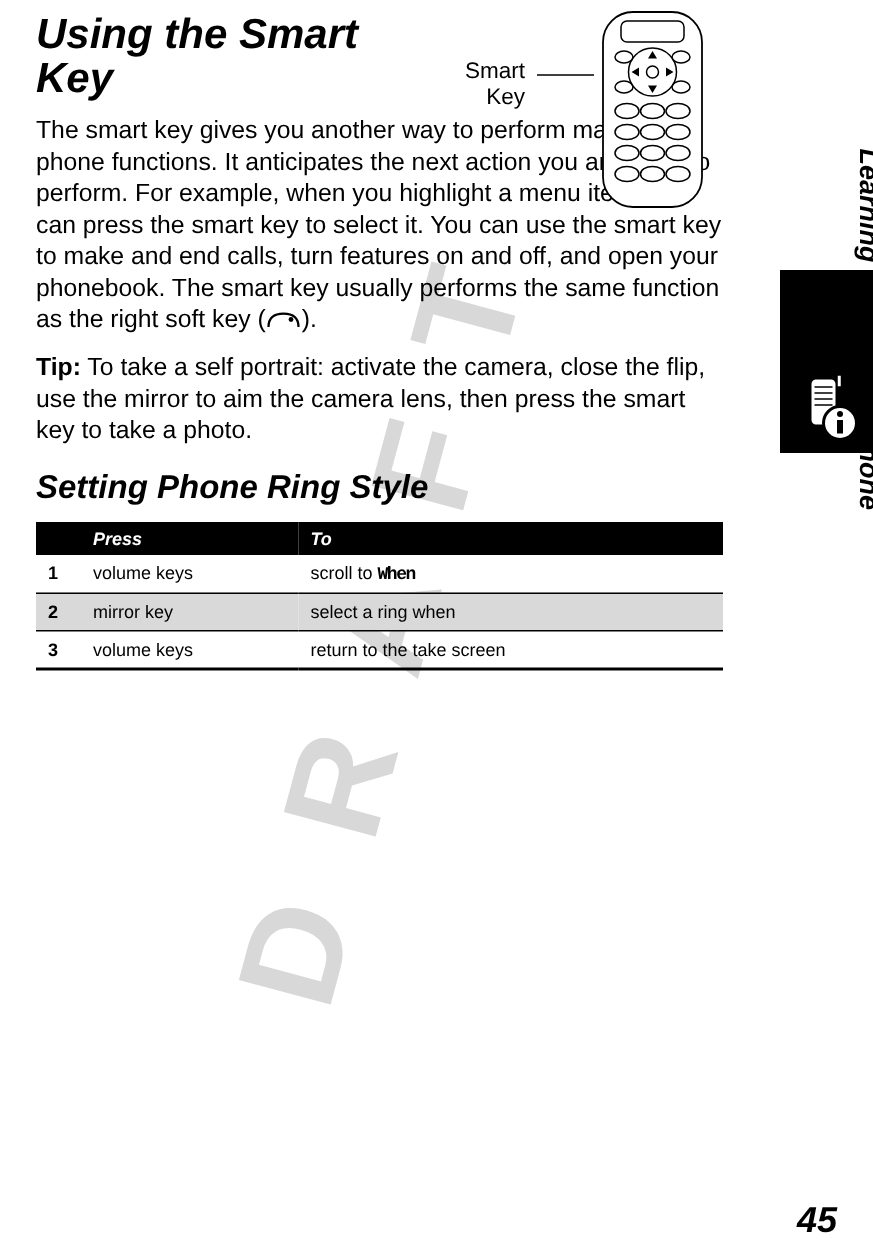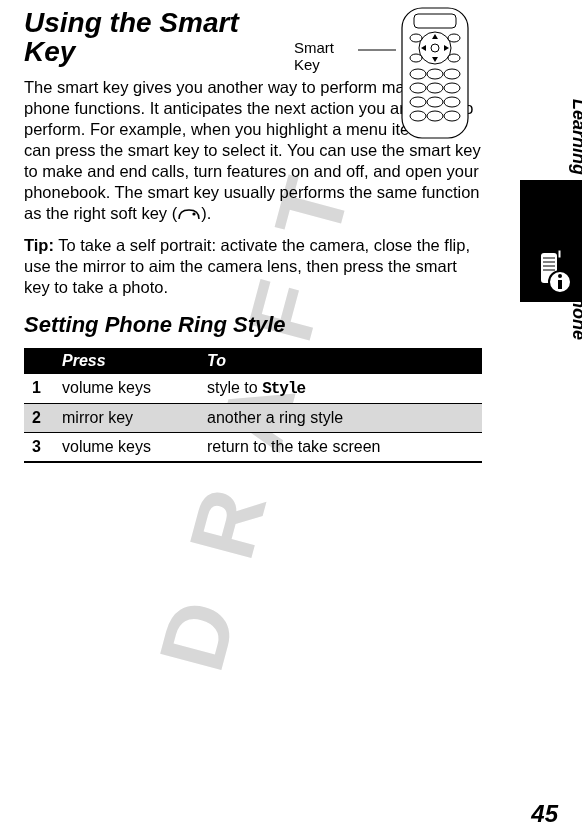--- a/index.html
+++ b/index.html
@@ -40,23 +40,24 @@
     }
     .phone-fig {
       position: absolute;
       right: 36px;
       top: 6px;
       width: 200px;
       height: 140px;
     }
     .phone-label {
       position: absolute;
-      right: 140px;
+      right: 124px;
       top: 34px;
       font-size: 15px;
+      text-align: right;
       line-height: 1.1;
     }
     .callout-line {
       position: absolute;
       left: 84px;
       top: 41px;
     }
     .phone-svg {
       position: absolute;
       right: 0;
@@ -76,21 +77,21 @@
     }
     .heading3 {
       font-size: 22px;
       font-weight: 700;
       font-style: italic;
       margin: 14px 0 10px 0;
     }
     table.steps {
       width: 100%;
       border-collapse: collapse;
-      font-size: 16px;
+      font-size: 12px;
     }
     table.steps thead th {
       background: #000;
       color: #fff;
       text-align: left;
       font-weight: 700;
       font-style: italic;
       padding: 4px 8px;
     }
     table.steps thead th.num { width: 30px; }
@@ -217,26 +218,26 @@
       <tr>
         <th class="num"></th>
         <th class="press">Press</th>
         <th>To</th>
       </tr>
     </thead>
     <tbody>
       <tr>
         <td class="num">1</td>
         <td>volume keys</td>
-        <td><span>style to </span><span class="menu-style">Style</span></td>
+        <td><span>scroll to </span><span class="menu-style">When</span></td>
       </tr>
       <tr class="shade">
         <td class="num">2</td>
         <td>mirror key</td>
-        <td>another a ring style</td>
+        <td>select a ring when</td>
       </tr>
       <tr>
         <td class="num">3</td>
         <td>volume keys</td>
         <td>return to the take screen</td>
       </tr>
     </tbody>
   </table>
 
 </div>

